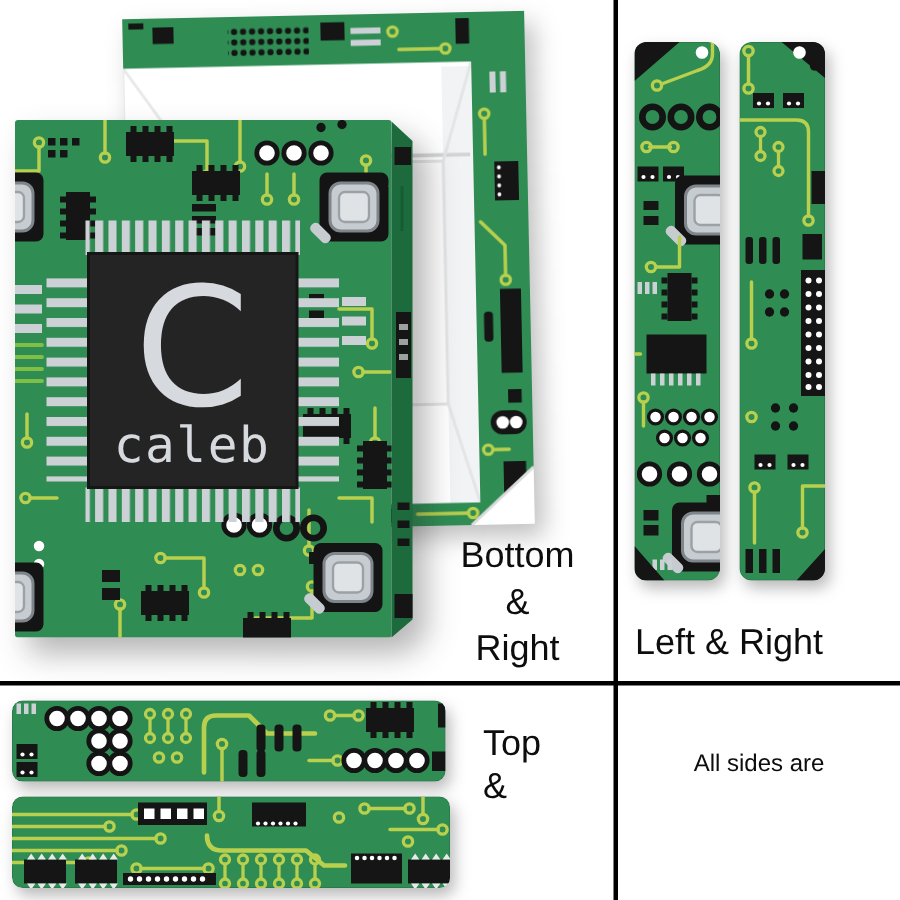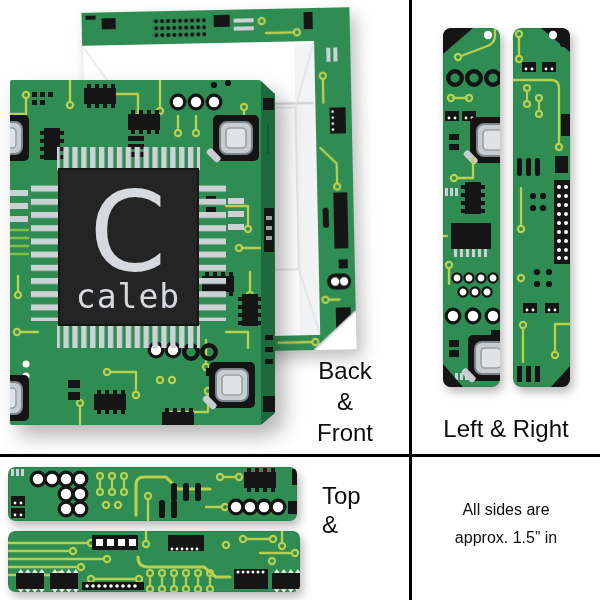--- a/index.html
+++ b/index.html
@@ -2,21 +2,21 @@
 <html><head>
 <meta charset="utf-8">
 <style>
   html,body{margin:0;padding:0;background:#fff;}
   .stage{position:relative;width:600px;height:600px;background:#fff;overflow:hidden;
          font-family:"Liberation Sans",sans-serif;}
   .divider-v{position:absolute;left:409px;top:0;width:3px;height:600px;background:#000;}
   .divider-h{position:absolute;left:0;top:454px;width:600px;height:3px;background:#000;}
   .cell{position:absolute;}
   .cell-fb{left:0;top:0;width:409px;height:454px;}
-  .cell-lr{left:412px;top:0;width:170px;height:454px;}
+  .cell-lr{left:392px;top:0;width:170px;height:454px;}
   .cell-tb{left:0;top:457px;width:409px;height:143px;text-decoration:underline;}
   .cell-note{left:412px;top:457px;width:188px;height:143px;}
   .label{position:absolute;color:#0d0d0d;font-size:24px;line-height:30px;}
   .fb-label{left:286px;top:355px;width:118px;text-align:center;line-height:31px;}
   .lr-label{left:0;top:414px;width:188px;text-align:center;}
   .tb-label{left:322px;top:24px;text-align:left;line-height:29px;}
   .note-label{left:0;top:39px;width:188px;text-align:center;font-size:16px;line-height:28px;}
   .label span{display:block;}
   svg{display:block;}
   .back-canvas{position:absolute;left:85px;top:10px;transform:rotate(-1.2deg);
@@ -290,23 +290,23 @@
             <rect x="218" y="131" width="16" height="6" class="gry"></rect>
             <rect x="218" y="144" width="16" height="6" class="gry"></rect>
           <rect x="49" y="89" width="139" height="156" fill="#242424" stroke="#161616" stroke-width="2"></rect>
           <text x="118" y="190" text-anchor="middle" font-family="'DejaVu Sans',sans-serif" font-size="110" fill="#d6dade">C</text>
           <text x="118" y="228" text-anchor="middle" font-family="'DejaVu Sans Mono',monospace" font-size="33" letter-spacing="1" fill="#d6dade">caleb</text>
         </g>
       </g>
     </svg>
 
     <div class="label fb-label">
-      <span>Back</span>
+      <span>Bottom</span>
       <span>&amp;</span>
-      <span>Front</span>
+      <span>Right</span>
     </div>
   </div>
 
   <div class="cell cell-lr">
 
     <svg class="strip strip-a" width="57" height="359" viewBox="0 0 57 359">
       <rect width="57" height="359" rx="8" fill="#2f8c53" stroke="rgba(0,0,0,0.15)"></rect>
       <path d="M0,0 H30 L0,26 Z" class="blk"></path>
       <circle cx="45" cy="7" r="4.2" fill="#fff"></circle>
       <path class="t" d="M52,0 V8 Q52,16 42,19 L18,28"></path>
@@ -537,19 +537,18 @@
 
     <div class="label tb-label">
       <span>Top</span>
       <span>&amp;</span>
     </div>
   </div>
 
   <div class="cell cell-note">
     <div class="label note-label">
       <span>All sides are</span>
-      <span>approx. 1.5” in</span>
     </div>
   </div>
 
   <div class="divider-v"></div>
   <div class="divider-h"></div>
 </div>
 
 </body></html>

